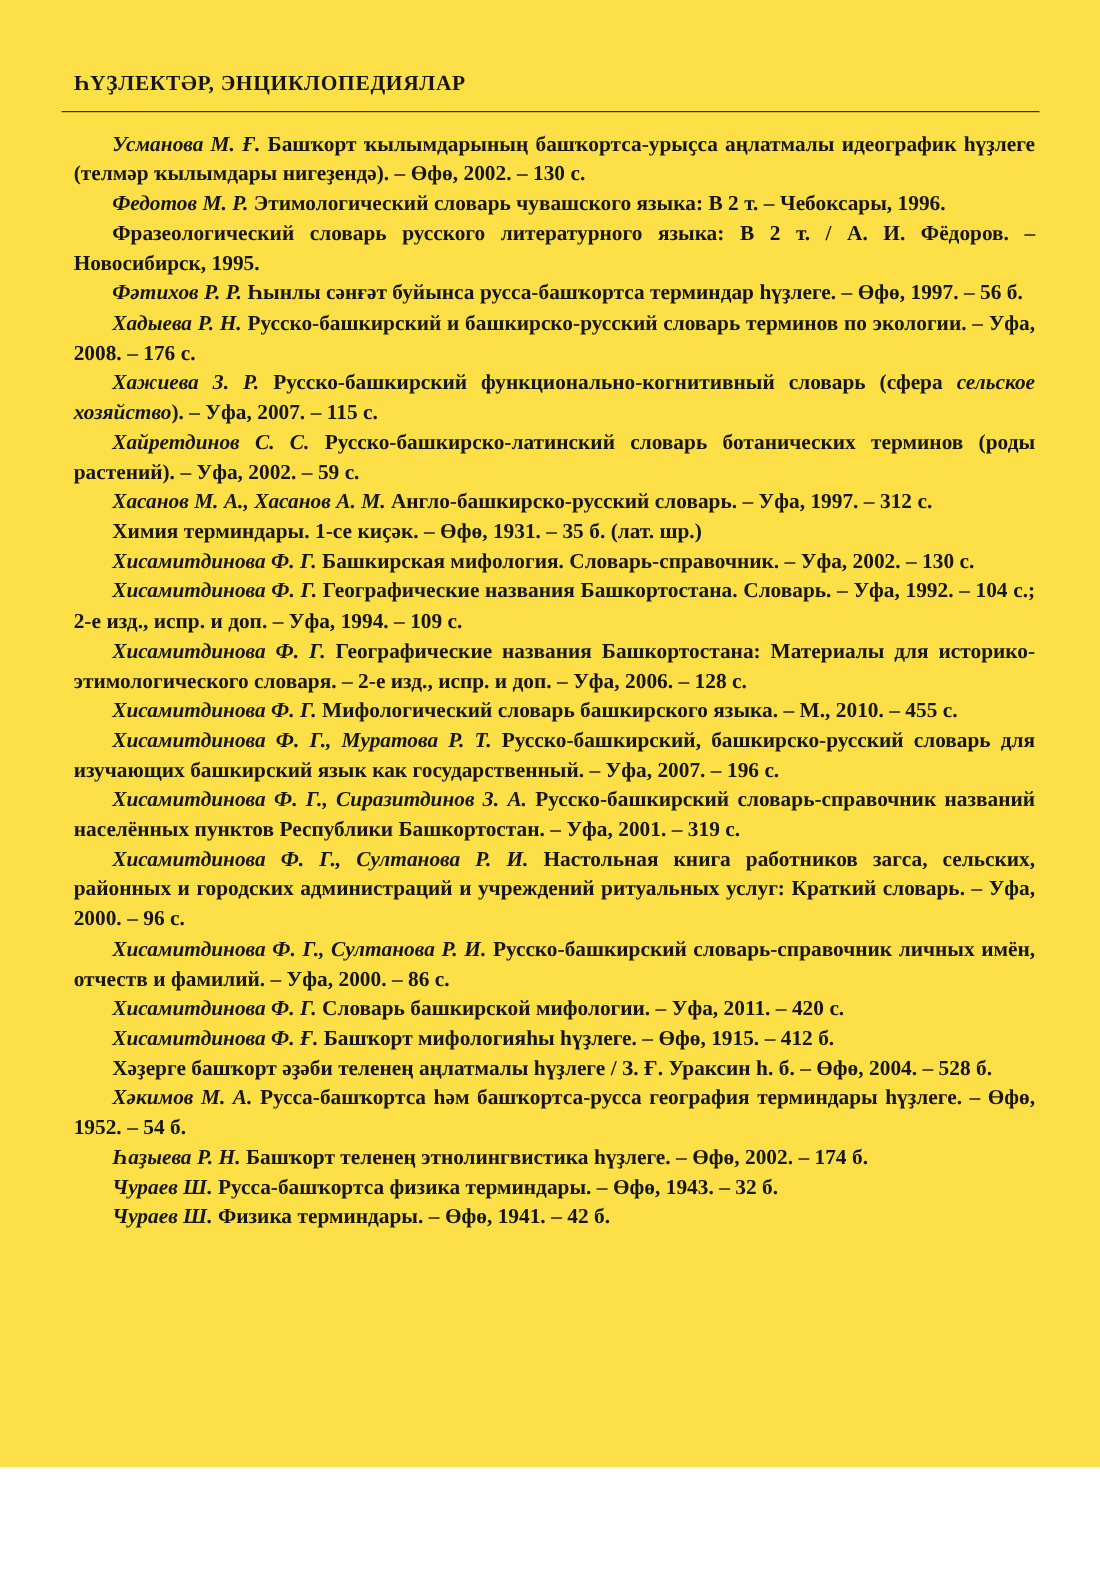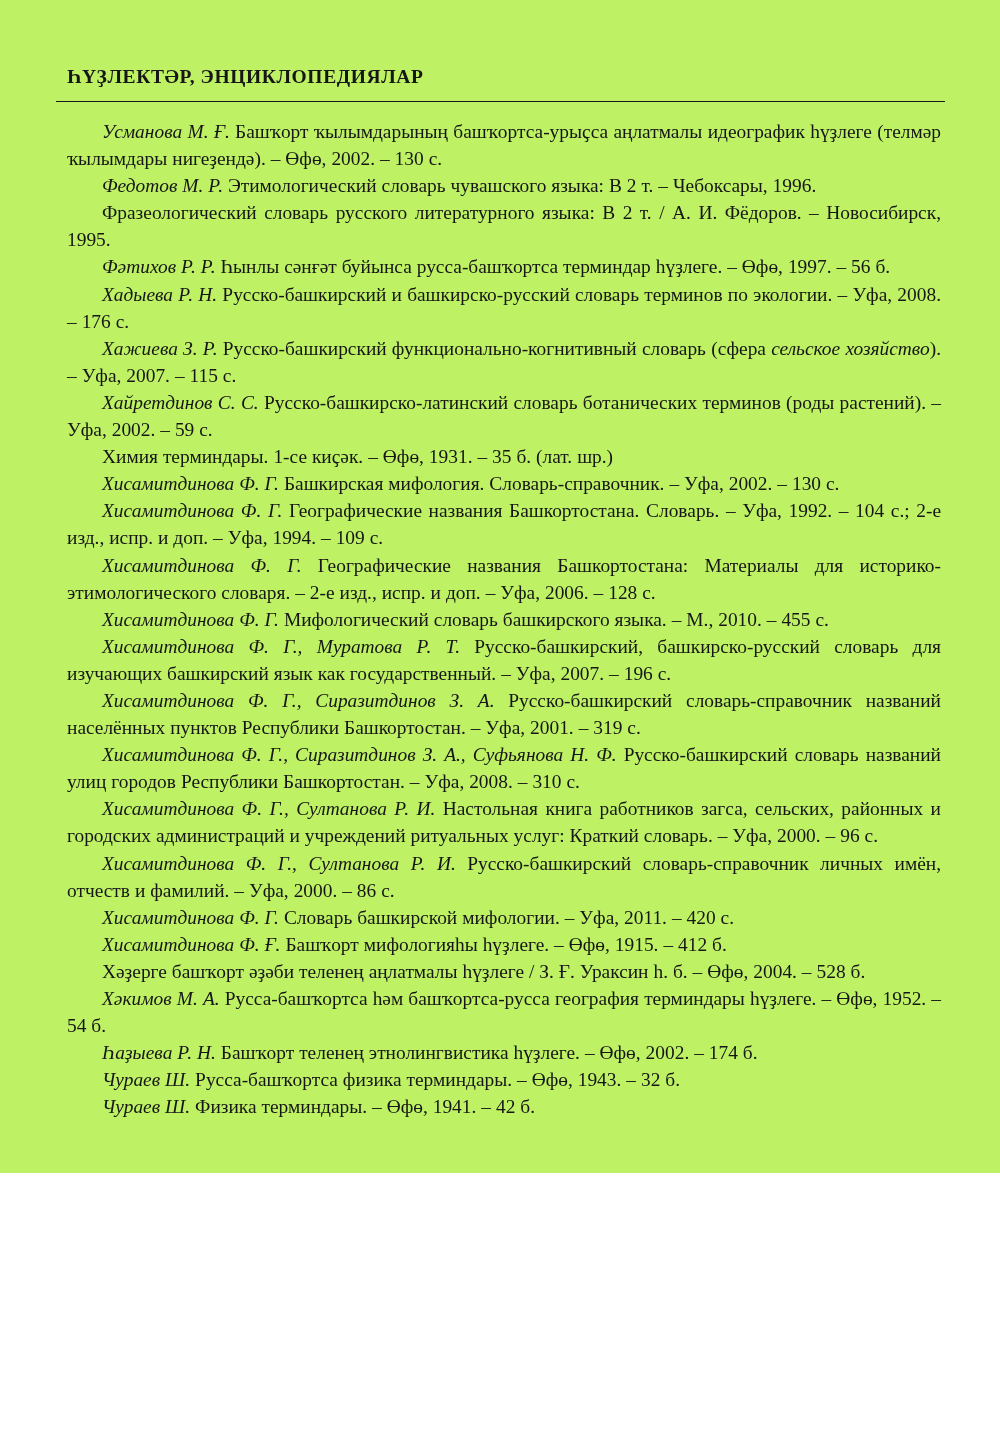--- a/index.html
+++ b/index.html
@@ -7,23 +7,23 @@
     padding: 0;
     background: #ffffff;
   }
   body {
     font-family: "Liberation Serif", "DejaVu Serif", serif;
     color: #161616;
   }
   .page {
     position: relative;
     width: 1000px;
-    height: 1173px;
+    height: 1334px;
     margin: 0 auto;
-    background: #bef264;
+    background: #fde047;
     overflow: hidden;
   }
   .page-header {
     position: absolute;
     left: 67px;
     top: 66px;
     width: 878px;
   }
   .header-title {
     font-size: 19.5px;
@@ -48,20 +48,21 @@
   }
   .entry {
     font-size: 19.4px;
     line-height: 27.1px;
     text-align: justify;
     text-justify: inter-word;
     text-indent: 35px;
     margin: 0;
     hyphens: manual;
     word-spacing: 0.1px;
+    font-weight: bold;
   }
   .entry i, .entry em {
     font-style: italic;
   }
   .page-number {
     position: absolute;
     left: 0;
     right: 0;
     top: 1349px;
     text-align: center;
@@ -81,28 +82,28 @@
   <div class="header-rule"></div>
 
   <div class="body-block">
       <p class="entry"><i>Усманова М. Ғ.</i><span> Башҡорт ҡылымдарының башҡортса-урыҫса аңлатмалы идеографик һүҙлеге (телмәр ҡылымдары нигеҙендә). – Өфө, 2002. – 130 с.</span></p>
       <p class="entry"><i>Федотов М. Р.</i><span> Этимологический словарь чувашского языка: В 2 т. – Чебоксары, 1996.</span></p>
       <p class="entry"><span>Фразеологический словарь русского литературного языка: В 2 т. / А. И. Фёдоров. – Новосибирск, 1995.</span></p>
       <p class="entry"><i>Фәтихов Р. Р.</i><span> Һынлы сәнғәт буйынса русса-башҡортса терминдар һүҙлеге. – Өфө, 1997. – 56 б.</span></p>
       <p class="entry"><i>Хадыева Р. Н.</i><span> Русско-башкирский и башкирско-русский словарь терминов по экологии. – Уфа, 2008. – 176 с.</span></p>
       <p class="entry"><i>Хажиева З. Р.</i><span> Русско-башкирский функционально-когнитивный словарь (сфера </span><i>сельское хозяйство</i><span>). – Уфа, 2007. – 115 с.</span></p>
       <p class="entry"><i>Хайретдинов С. С.</i><span> Русско-башкирско-латинский словарь ботанических терминов (роды растений). – Уфа, 2002. – 59 с.</span></p>
+      <p class="entry"><i>Хасанов М. А., Хасанов А. М.</i><span> Англо-башкирско-русский словарь. – Уфа, 1997. – 312 с.</span></p>
       <p class="entry"><span>Химия терминдары. 1-се киҫәк. – Өфө, 1931. – 35 б. (лат. шр.)</span></p>
       <p class="entry"><i>Хисамитдинова Ф. Г.</i><span> Башкирская мифология. Словарь-справочник. – Уфа, 2002. – 130 с.</span></p>
       <p class="entry"><i>Хисамитдинова Ф. Г.</i><span> Географические названия Башкортостана. Словарь. – Уфа, 1992. – 104 с.; 2-е изд., испр. и доп. – Уфа, 1994. – 109 с.</span></p>
       <p class="entry"><i>Хисамитдинова Ф. Г.</i><span> Географические названия Башкортостана: Материалы для историко-этимологического словаря. – 2-е изд., испр. и доп. – Уфа, 2006. – 128 с.</span></p>
       <p class="entry"><i>Хисамитдинова Ф. Г.</i><span> Мифологический словарь башкирского языка. – М., 2010. – 455 с.</span></p>
       <p class="entry"><i>Хисамитдинова Ф. Г., Муратова Р. Т.</i><span> Русско-башкирский, башкирско-русский словарь для изучающих башкирский язык как государственный. – Уфа, 2007. – 196 с.</span></p>
       <p class="entry"><i>Хисамитдинова Ф. Г., Сиразитдинов З. А.</i><span> Русско-башкирский словарь-справочник названий населённых пунктов Республики Башкортостан. – Уфа, 2001. – 319 с.</span></p>
-      <p class="entry"><i>Хисамитдинова Ф. Г., Сиразитдинов З. А., Суфьянова Н. Ф.</i><span> Русско-башкирский словарь названий улиц городов Республики Башкортостан. – Уфа, 2008. – 310 с.</span></p>
       <p class="entry"><i>Хисамитдинова Ф. Г., Султанова Р. И.</i><span> Настольная книга работников загса, сельских, районных и городских администраций и учреждений ритуальных услуг: Краткий словарь. – Уфа, 2000. – 96 с.</span></p>
       <p class="entry"><i>Хисамитдинова Ф. Г., Султанова Р. И.</i><span> Русско-башкирский словарь-справочник личных имён, отчеств и фамилий. – Уфа, 2000. – 86 с.</span></p>
       <p class="entry"><i>Хисамитдинова Ф. Г.</i><span> Словарь башкирской мифологии. – Уфа, 2011. – 420 с.</span></p>
       <p class="entry"><i>Хисамитдинова Ф. Ғ.</i><span> Башҡорт мифологияһы һүҙлеге. – Өфө, 1915. – 412 б.</span></p>
       <p class="entry"><span>Хәҙерге башҡорт әҙәби теленең аңлатмалы һүҙлеге / З. Ғ. Ураксин һ. б. – Өфө, 2004. – 528 б.</span></p>
       <p class="entry"><i>Хәкимов М. А.</i><span> Русса-башҡортса һәм башҡортса-русса география терминдары һүҙлеге. – Өфө, 1952. – 54 б.</span></p>
       <p class="entry"><i>Һаҙыева Р. Н.</i><span> Башҡорт теленең этнолингвистика һүҙлеге. – Өфө, 2002. – 174 б.</span></p>
       <p class="entry"><i>Чураев Ш.</i><span> Русса-башҡортса физика терминдары. – Өфө, 1943. – 32 б.</span></p>
       <p class="entry"><i>Чураев Ш.</i><span> Физика терминдары. – Өфө, 1941. – 42 б.</span></p>
     </div>

